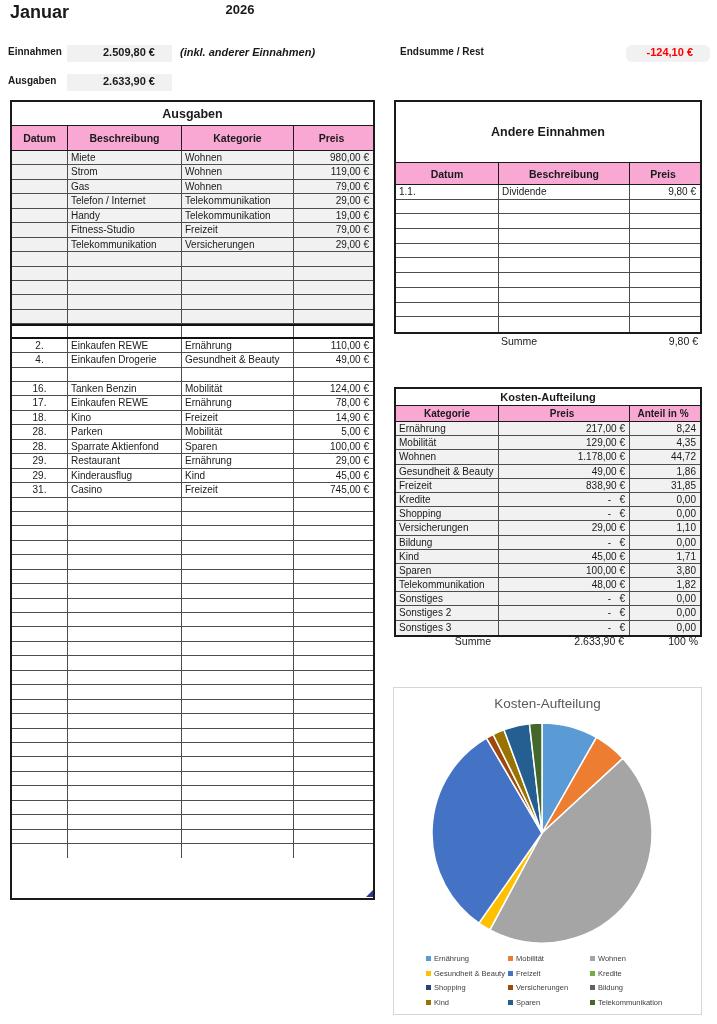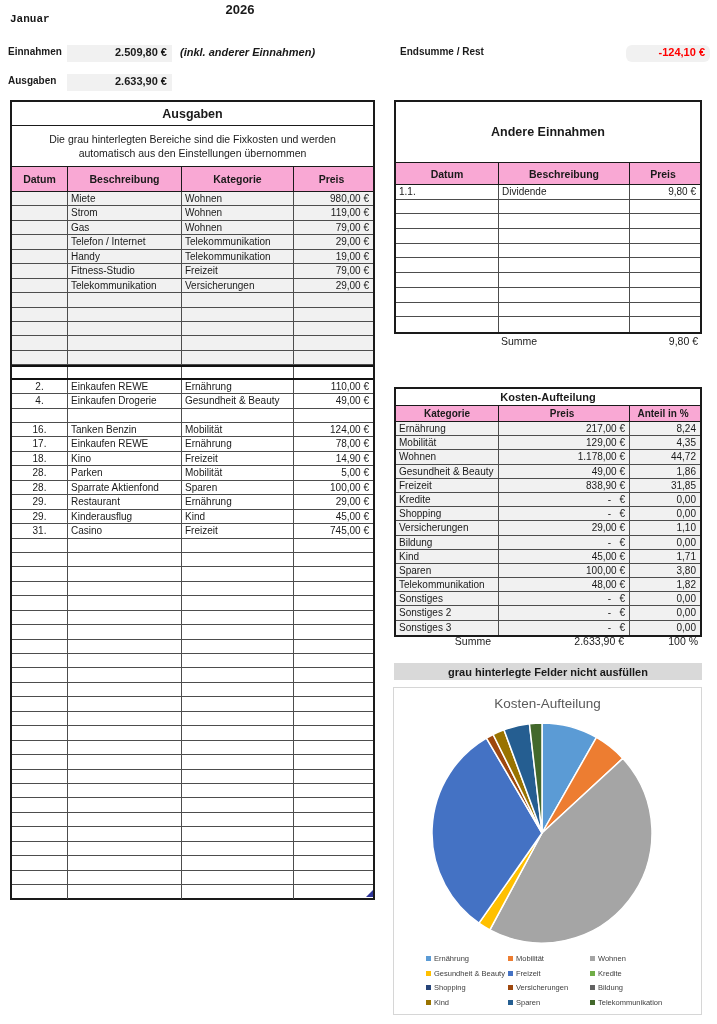--- a/index.html
+++ b/index.html
@@ -1,24 +1,24 @@
 <!DOCTYPE html>
 <html><head>
 <meta charset="utf-8">
 <style>
   html,body{margin:0;padding:0;background:#fff;}
   .page{position:relative;width:717px;height:1024px;background:#fff;overflow:hidden;
         font-family:"Liberation Sans",sans-serif;color:#1a1a1a;}
   .abs{position:absolute;}
   
   .year{left:150px;top:2px;width:180px;text-align:center;font-size:13px;font-weight:bold;}
-  .month{left:10px;top:13px;font-size:11px;font-weight:bold;font-family:Liberation Mono, monospace;}
+  .month{left:10px;top:2px;font-size:18px;font-weight:bold;}
   .sum-label{font-size:10px;font-weight:bold;}
   .sum-cell{background:#f1f1f1;height:17px;line-height:15px;font-size:11px;font-weight:bold;
-            text-align:right;padding-right:5px;box-sizing:border-box;}
+            text-align:right;padding-right:17px;box-sizing:border-box;}
   .sum-note{font-size:11px;font-style:italic;font-weight:600;}
   .neg{color:#ff0000;border-radius:6px;}
   
   .tbl{box-sizing:border-box;border:2px solid #1a1a1a;background:#fff;}
   .t-title{box-sizing:border-box;border-bottom:1px solid #1a1a1a;text-align:center;font-weight:bold;
            display:flex;align-items:center;justify-content:center;}
   .t-note{box-sizing:border-box;border-bottom:1px solid #1a1a1a;text-align:center;font-size:10.5px;
           display:flex;align-items:center;justify-content:center;padding:2px 14px;line-height:1.35;}
   .t-head{display:grid;background:#f9a8d4;border-bottom:1px solid #1a1a1a;box-sizing:border-box;}
   .hcell{font-size:10.5px;font-weight:bold;text-align:center;border-right:1px solid #1a1a1a;
@@ -79,21 +79,20 @@
   <div class="abs sum-note" style="left:180px;top:46px;">(inkl. anderer Einnahmen)</div>
 
   <div class="abs sum-label" style="left:8px;top:75px;">Ausgaben</div>
   <div class="abs sum-cell" style="left:67px;top:74px;width:105px;">2.633,90 €</div>
 
   <div class="abs sum-label" style="left:400px;top:46px;">Endsumme / Rest</div>
   <div class="abs sum-cell neg" style="left:626px;top:45px;width:84px;">-124,10 €</div>
 
   <div class="abs tbl left-tbl" style="left:10px;top:100px;width:365px;height:800px;">
     <div class="t-title">Ausgaben</div>
-    <div class="t-note">Die grau hinterlegten Bereiche sind die Fixkosten und werden automatisch aus den Einstellungen übernommen</div>
     <div class="t-head g4" id="left-head">
         <div class="hcell c0">Datum</div>
         <div class="hcell c1">Beschreibung</div>
         <div class="hcell c2">Kategorie</div>
         <div class="hcell c3">Preis</div>
       </div>
     <div id="left-body">
         <div class="trow g4 fixed">
           <div class="tcell c0"></div>
           <div class="tcell c1">Miete</div>
@@ -542,21 +541,20 @@
           <div class="tcell c2">0,00</div>
         </div>
       </div>
   </div>
   <div class="abs summe-row g3" style="left:394px;top:634px;width:308px;">
     <div style="text-align:right;padding-right:6px;">Summe</div>
     <div class="sr-val">2.633,90 €</div>
     <div class="sr-val">100 %</div>
   </div>
 
-  <div class="abs band" style="left:394px;top:663px;width:308px;height:17px;">grau hinterlegte Felder nicht ausfüllen</div>
 
   <div class="abs chart-box" style="left:393px;top:687px;width:309px;height:328px;">
     <div class="chart-title">Kosten-Aufteilung</div>
     <svg id="pie" width="309" height="328" viewBox="0 0 309 328">
         <path d="M148,145 L148.00,35.00 A110,110 0 0 1 202.44,49.42 Z" fill="#5B9BD5" stroke="#ffffff" stroke-width="1.5"></path>
         <path d="M148,145 L202.44,49.42 A110,110 0 0 1 228.85,70.41 Z" fill="#ED7D31" stroke="#ffffff" stroke-width="1.5"></path>
         <path d="M148,145 L228.85,70.41 A110,110 0 0 1 95.86,241.86 Z" fill="#A5A5A5" stroke="#ffffff" stroke-width="1.5"></path>
         <path d="M148,145 L95.86,241.86 A110,110 0 0 1 84.92,235.12 Z" fill="#FFC000" stroke="#ffffff" stroke-width="1.5"></path>
         <path d="M148,145 L84.92,235.12 A110,110 0 0 1 92.42,50.07 Z" fill="#4472C4" stroke="#ffffff" stroke-width="1.5"></path>
         <path d="M148,145 L92.42,50.07 A110,110 0 0 1 99.11,46.46 Z" fill="#9E480E" stroke="#ffffff" stroke-width="1.5"></path>

